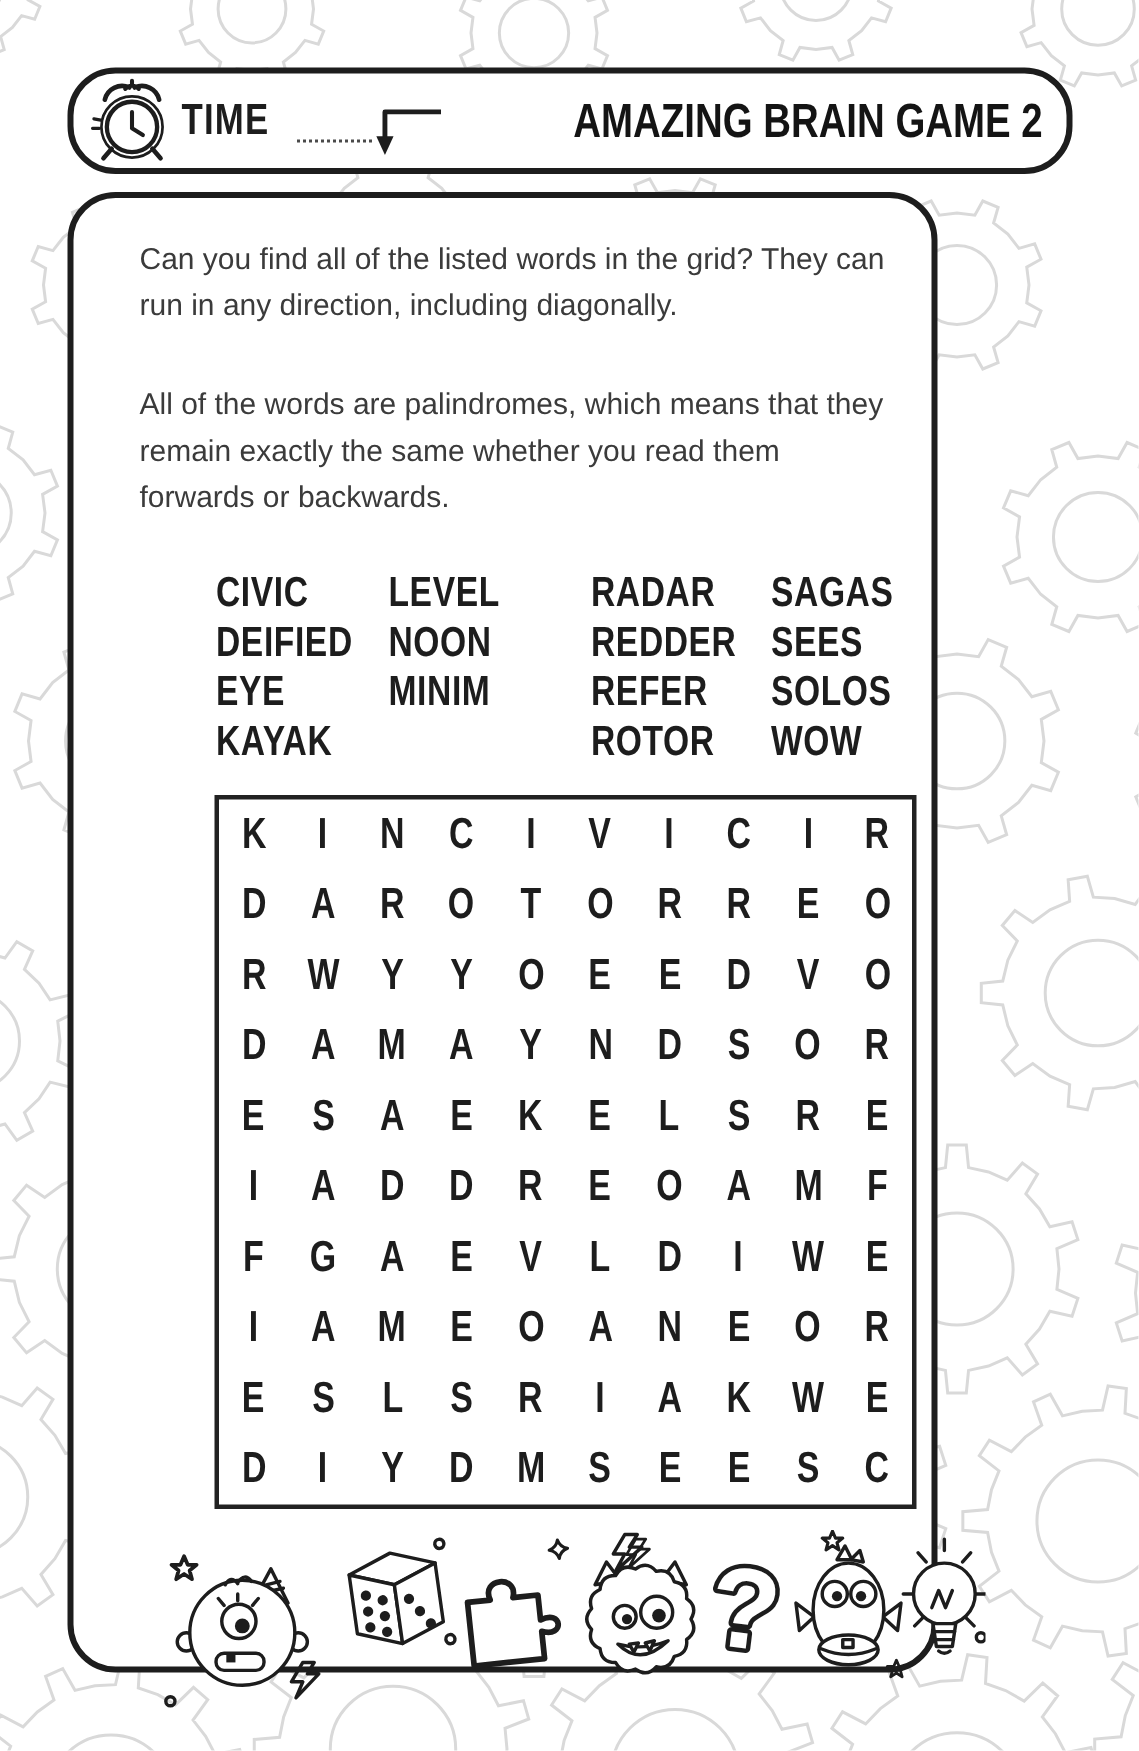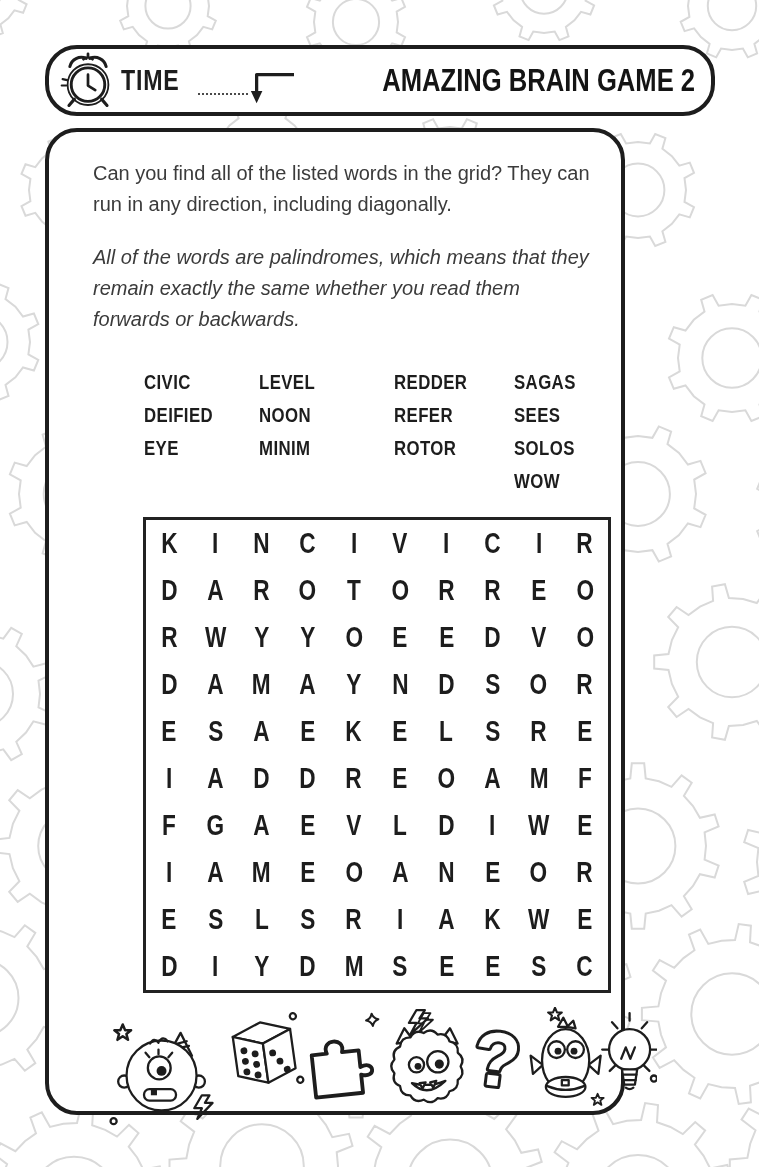--- a/index.html
+++ b/index.html
@@ -16,26 +16,26 @@
   .ink{stroke:#1d1d1d;fill:none;stroke-linecap:round;stroke-linejoin:round;}
   .cond{display:inline-block;transform:scaleX(0.8);transform-origin:left center;white-space:nowrap;}
   .time-label{font-weight:bold;font-size:29px;color:#1d1d1d;letter-spacing:1px;margin-left:4px;}
   .time-line{width:148px;height:26px;border-bottom:2px dotted #4a4a4a;margin-left:4px;}
   .spacer{flex:1;}
   .elbow-arrow{margin:14px 10px 0 0;}
   .elbow-arrow svg{width:46px;height:34px;display:block;}
   .page-title{font-weight:bold;font-size:32px;color:#141414;white-space:nowrap;transform:scaleX(0.8);transform-origin:right center;margin:0;}
 
   .instr{margin:26px 30px 0 44px;font-size:20px;line-height:1.55;color:#3b3b3b;}
-  .instr + .instr{margin-top:22px;font-style:italic;}
+  .instr + .instr{margin-top:35px;}
 
   .words{margin:30px 0 0 95px;display:flex;}
   .wcol{display:flex;flex-direction:column;}
   .wcol0{width:115px;} .wcol1{width:135px;} .wcol2{width:120px;}
-  .word{height:33px;display:flex;align-items:center;font-weight:bold;font-size:21px;color:#1d1d1d;letter-spacing:0.5px;}
+  .word{height:33px;display:flex;align-items:center;font-weight:bold;font-size:28px;color:#1d1d1d;letter-spacing:0.5px;}
 
   .letter-grid{
     margin:20px 0 0 94px;width:468px;box-sizing:border-box;border:3px solid #222;
     display:grid;grid-template-columns:repeat(10,1fr);grid-auto-rows:47px;background:#fff;
   }
   .cell{display:flex;align-items:center;justify-content:center;font-weight:bold;font-size:29px;color:#1d1d1d;}
   .cell span{display:inline-block;transform:scaleX(0.78);}
 
   .doodles{margin:14px 0 0 60px;display:block;}
   .d-s{fill:#fff;stroke:#1d1d1d;stroke-width:3;stroke-linecap:round;stroke-linejoin:round;}
@@ -163,33 +163,39 @@
       <div class="wcol wcol0">
         <div class="word">
           <span class="cond">CIVIC</span>
         </div>
         <div class="word">
           <span class="cond">DEIFIED</span>
         </div>
         <div class="word">
           <span class="cond">EYE</span>
         </div>
+        <div class="word">
+          <span class="cond">KAYAK</span>
+        </div>
       </div>
       <div class="wcol wcol1">
         <div class="word">
           <span class="cond">LEVEL</span>
         </div>
         <div class="word">
           <span class="cond">NOON</span>
         </div>
         <div class="word">
           <span class="cond">MINIM</span>
         </div>
       </div>
       <div class="wcol wcol2">
+        <div class="word">
+          <span class="cond">RADAR</span>
+        </div>
         <div class="word">
           <span class="cond">REDDER</span>
         </div>
         <div class="word">
           <span class="cond">REFER</span>
         </div>
         <div class="word">
           <span class="cond">ROTOR</span>
         </div>
       </div>

